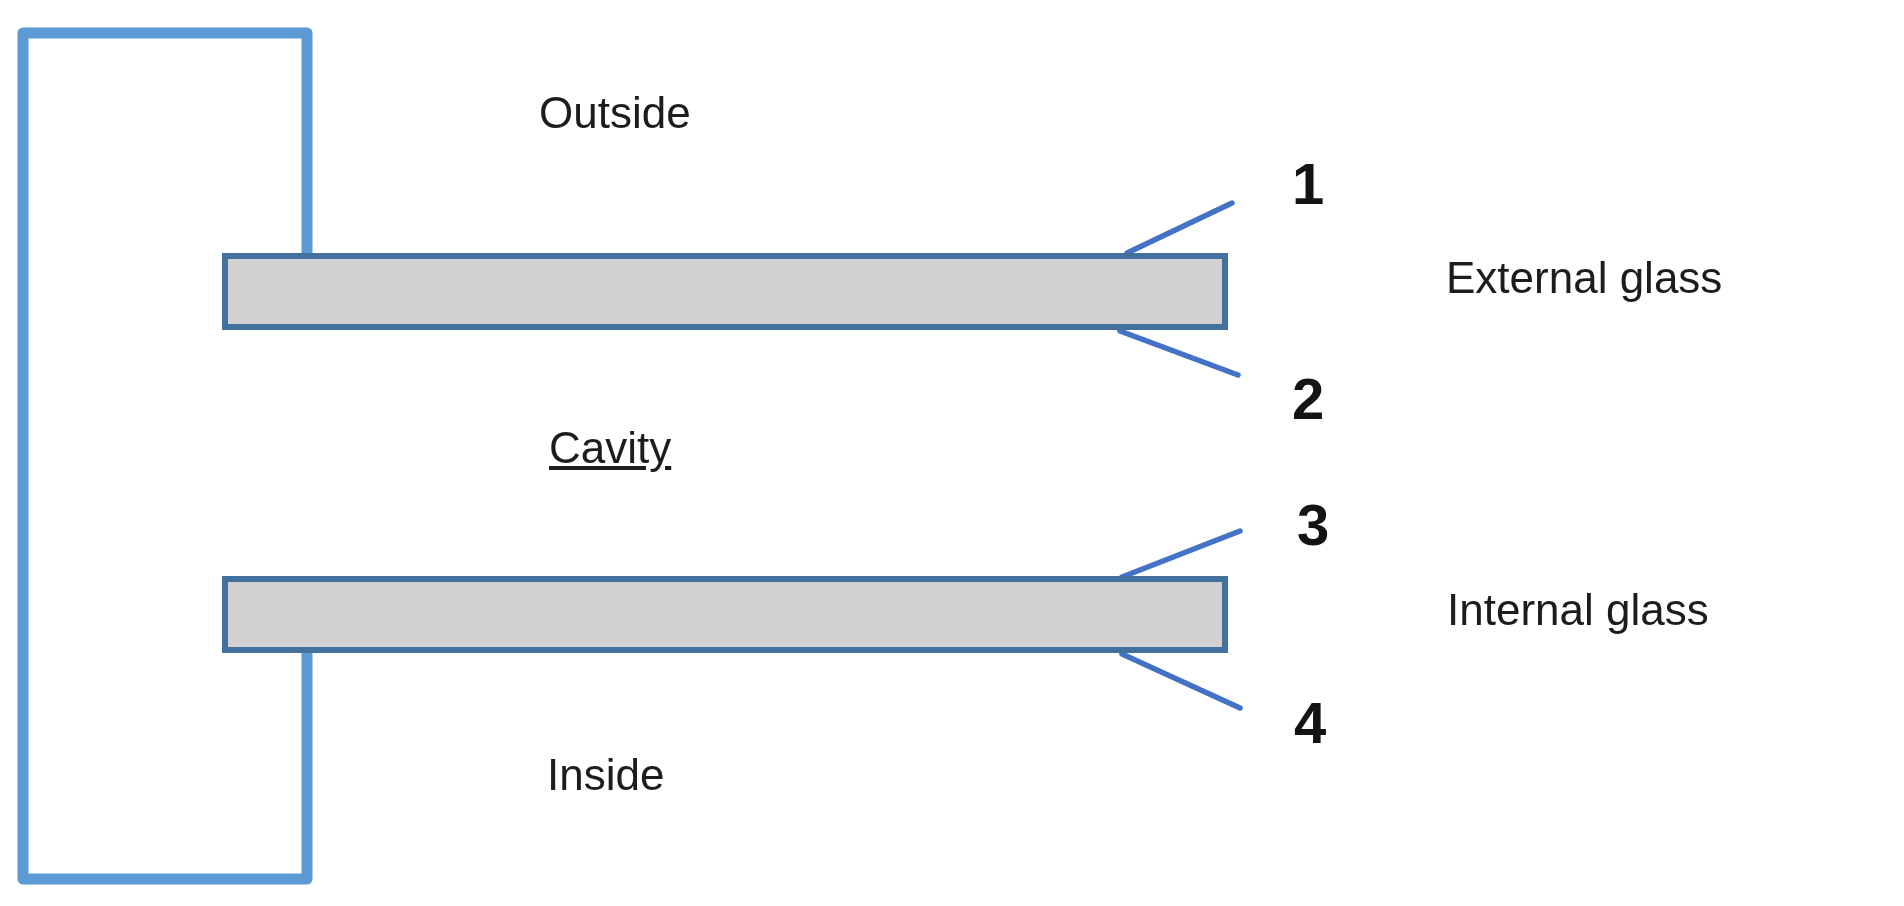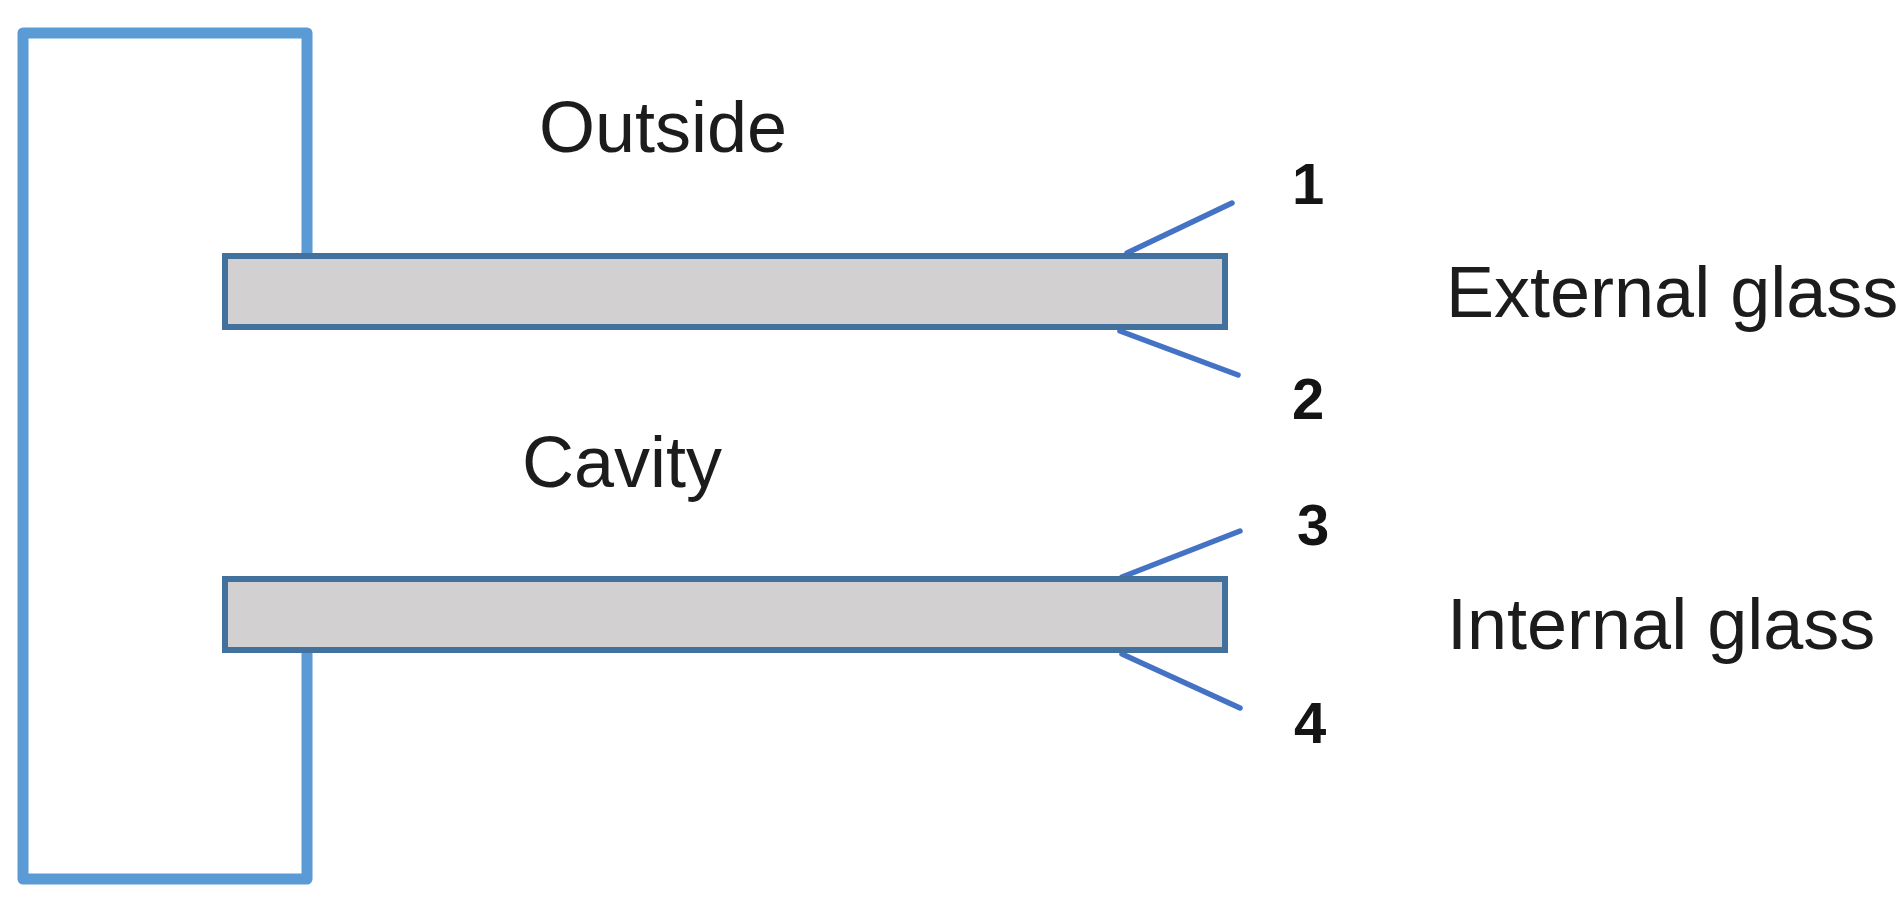--- a/index.html
+++ b/index.html
@@ -30,21 +30,21 @@
     stroke-width: 5.5;
     stroke-linecap: round;
   }
   .pane {
     stroke: #41719C;
     stroke-width: 6;
   }
   .lbl {
     position: absolute;
     color: #1c1c1c;
-    font-size: 72px;
+    font-size: 44px;
     line-height: 1;
     white-space: nowrap;
   }
   .surface-num {
     position: absolute;
     color: #141414;
     font-size: 58px;
     line-height: 1;
     font-weight: bold;
     white-space: nowrap;
@@ -67,22 +67,23 @@
 
     <line class="leader" x1="1122" y1="654" x2="1240" y2="708" stroke="#4472C4"></line>
 
     <rect class="pane" x="225" y="256" width="1000" height="71" fill="#D2D0D0"></rect>
 
     <rect class="pane" x="225" y="579" width="1000" height="71" fill="#D2D0D0"></rect>
   </svg>
 
   <div class="lbl" style="left:539px; top:91px;">Outside</div>
 
-  <div class="lbl" style="left:522px; top:426px;">Cavity</div>
+  <div class="lbl" style="left:549px; top:426px;text-decoration:underline;">Cavity</div>
 
+  <div class="lbl" style="left:547px; top:753px;">Inside</div>
 
   <div class="lbl" style="left:1447px; top:588px;">Internal glass</div>
 
   <div class="lbl" style="left:1446px; top:256px;">External glass</div>
 
   <div class="surface-num" style="left:1292px; top:155px;">1</div>
 
   <div class="surface-num" style="left:1292px; top:370px;">2</div>
 
   <div class="surface-num" style="left:1297px; top:496px;">3</div>

